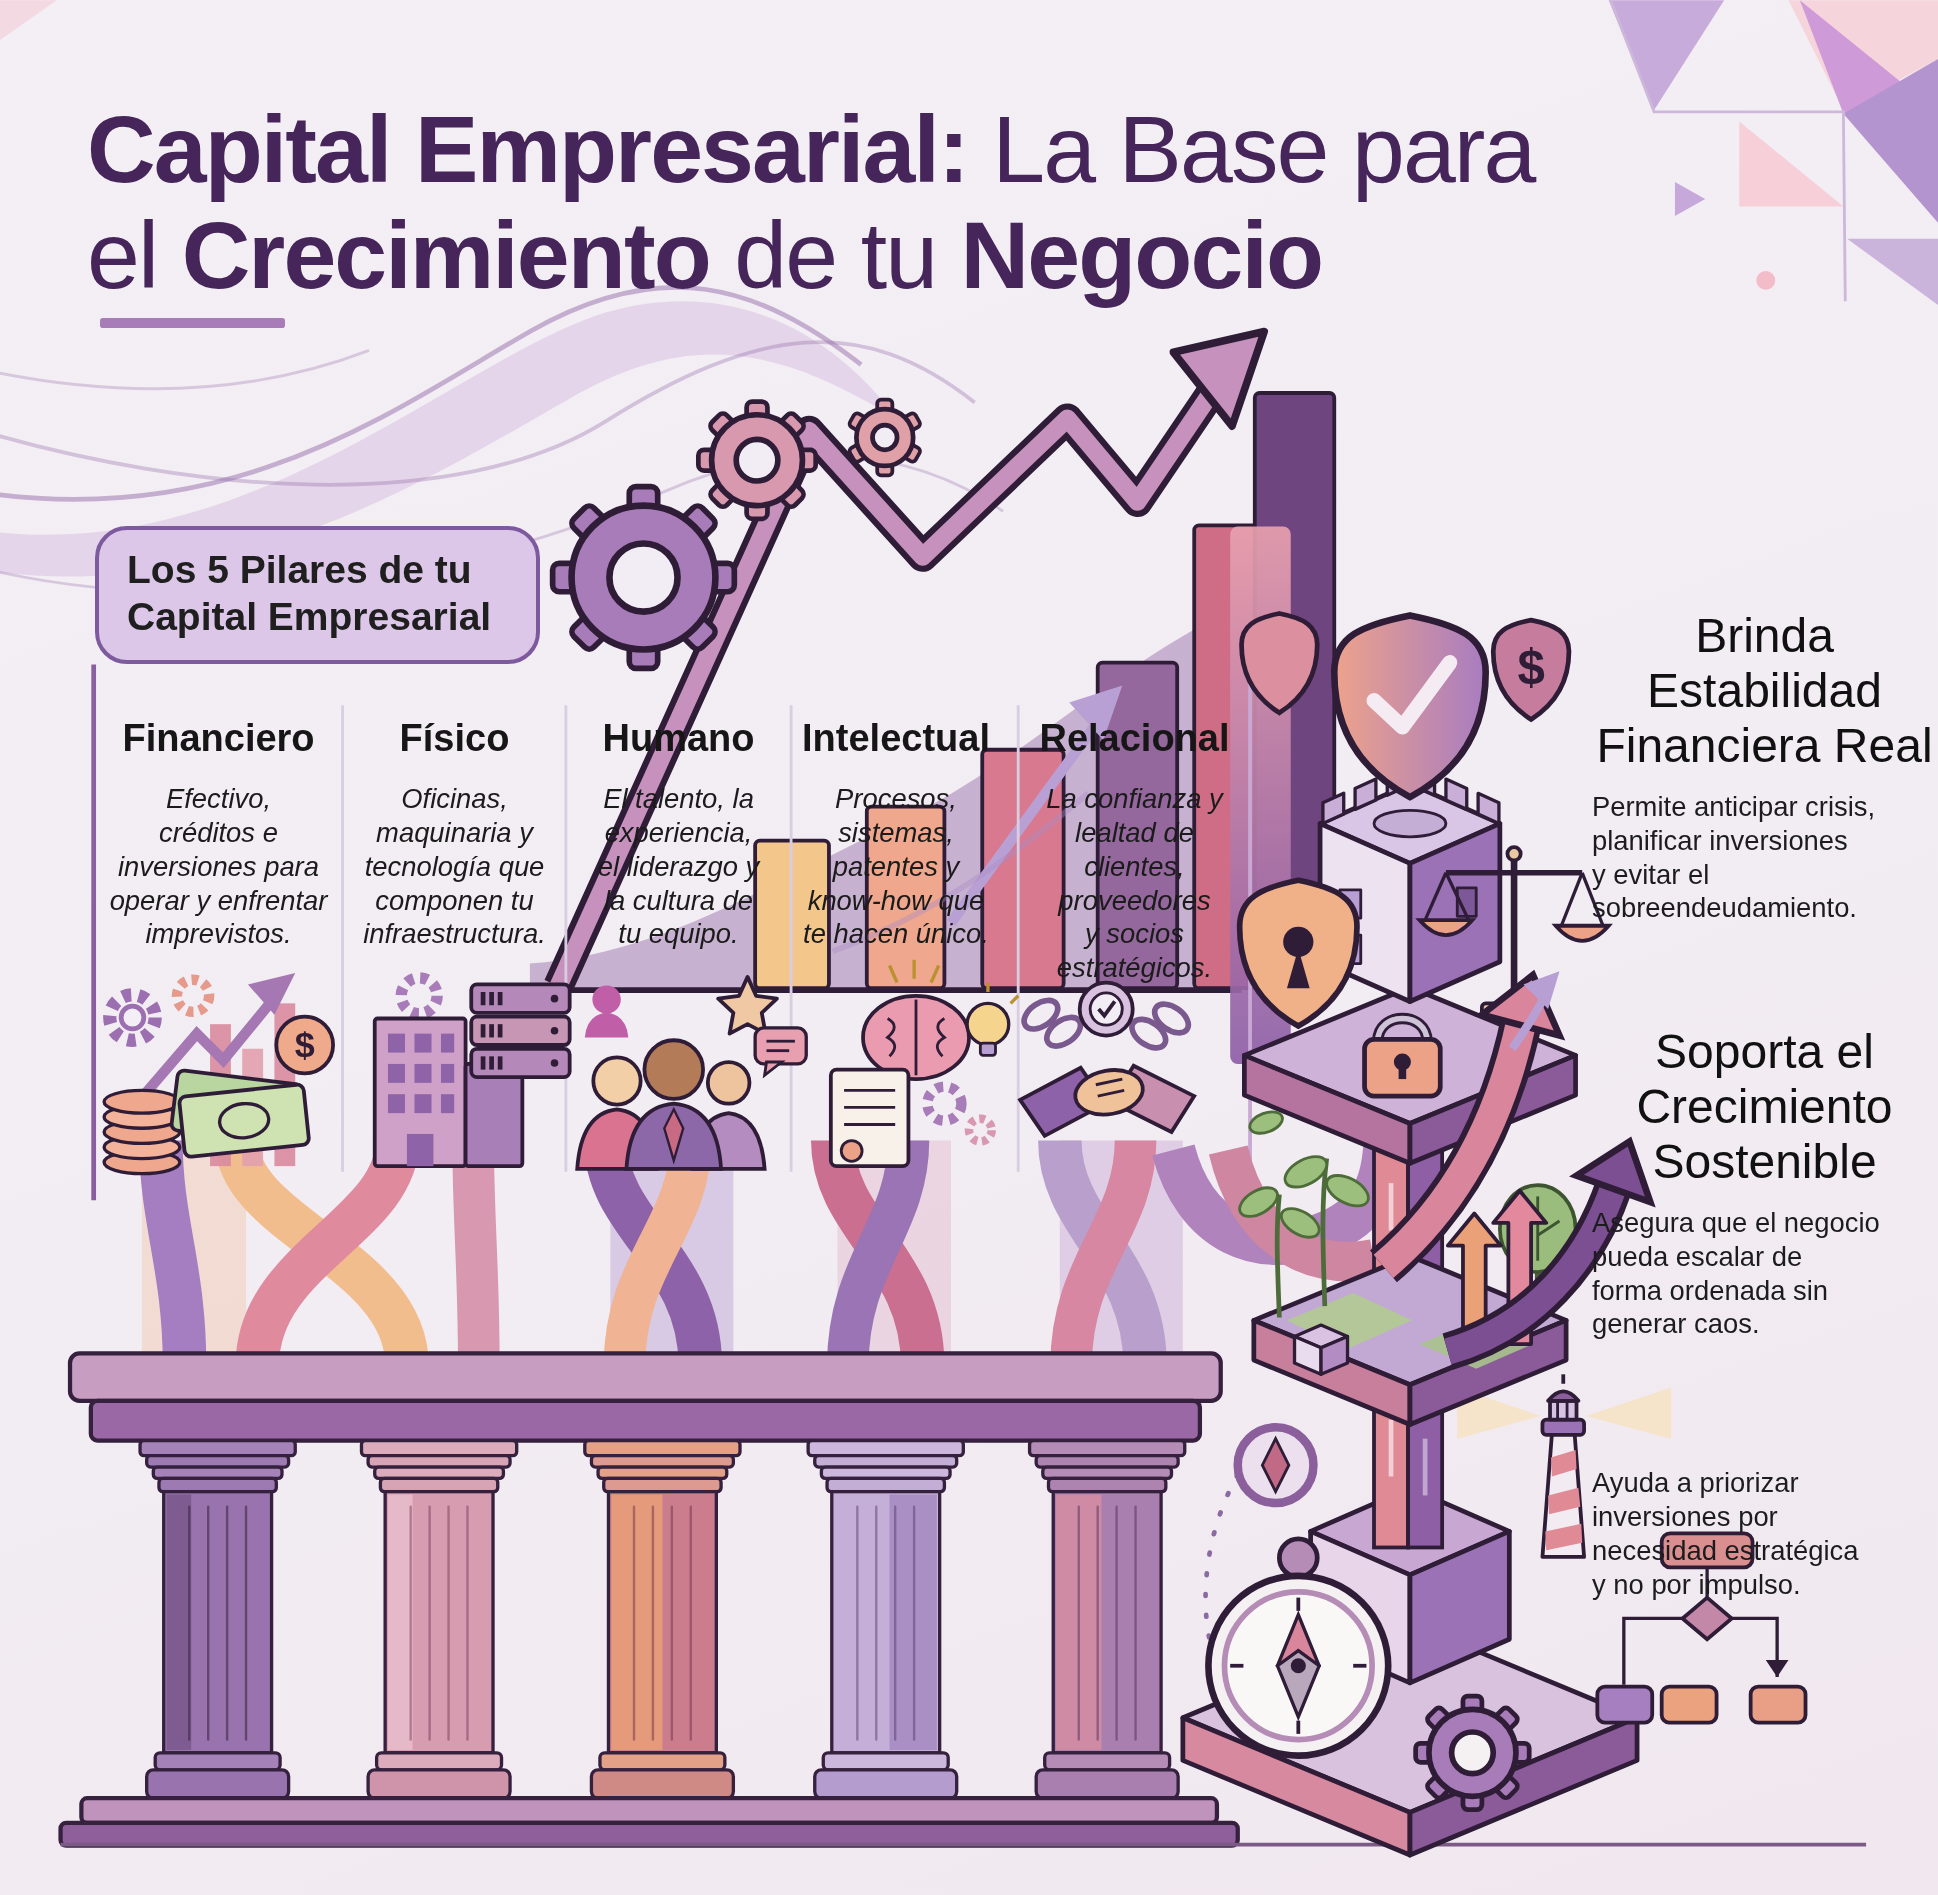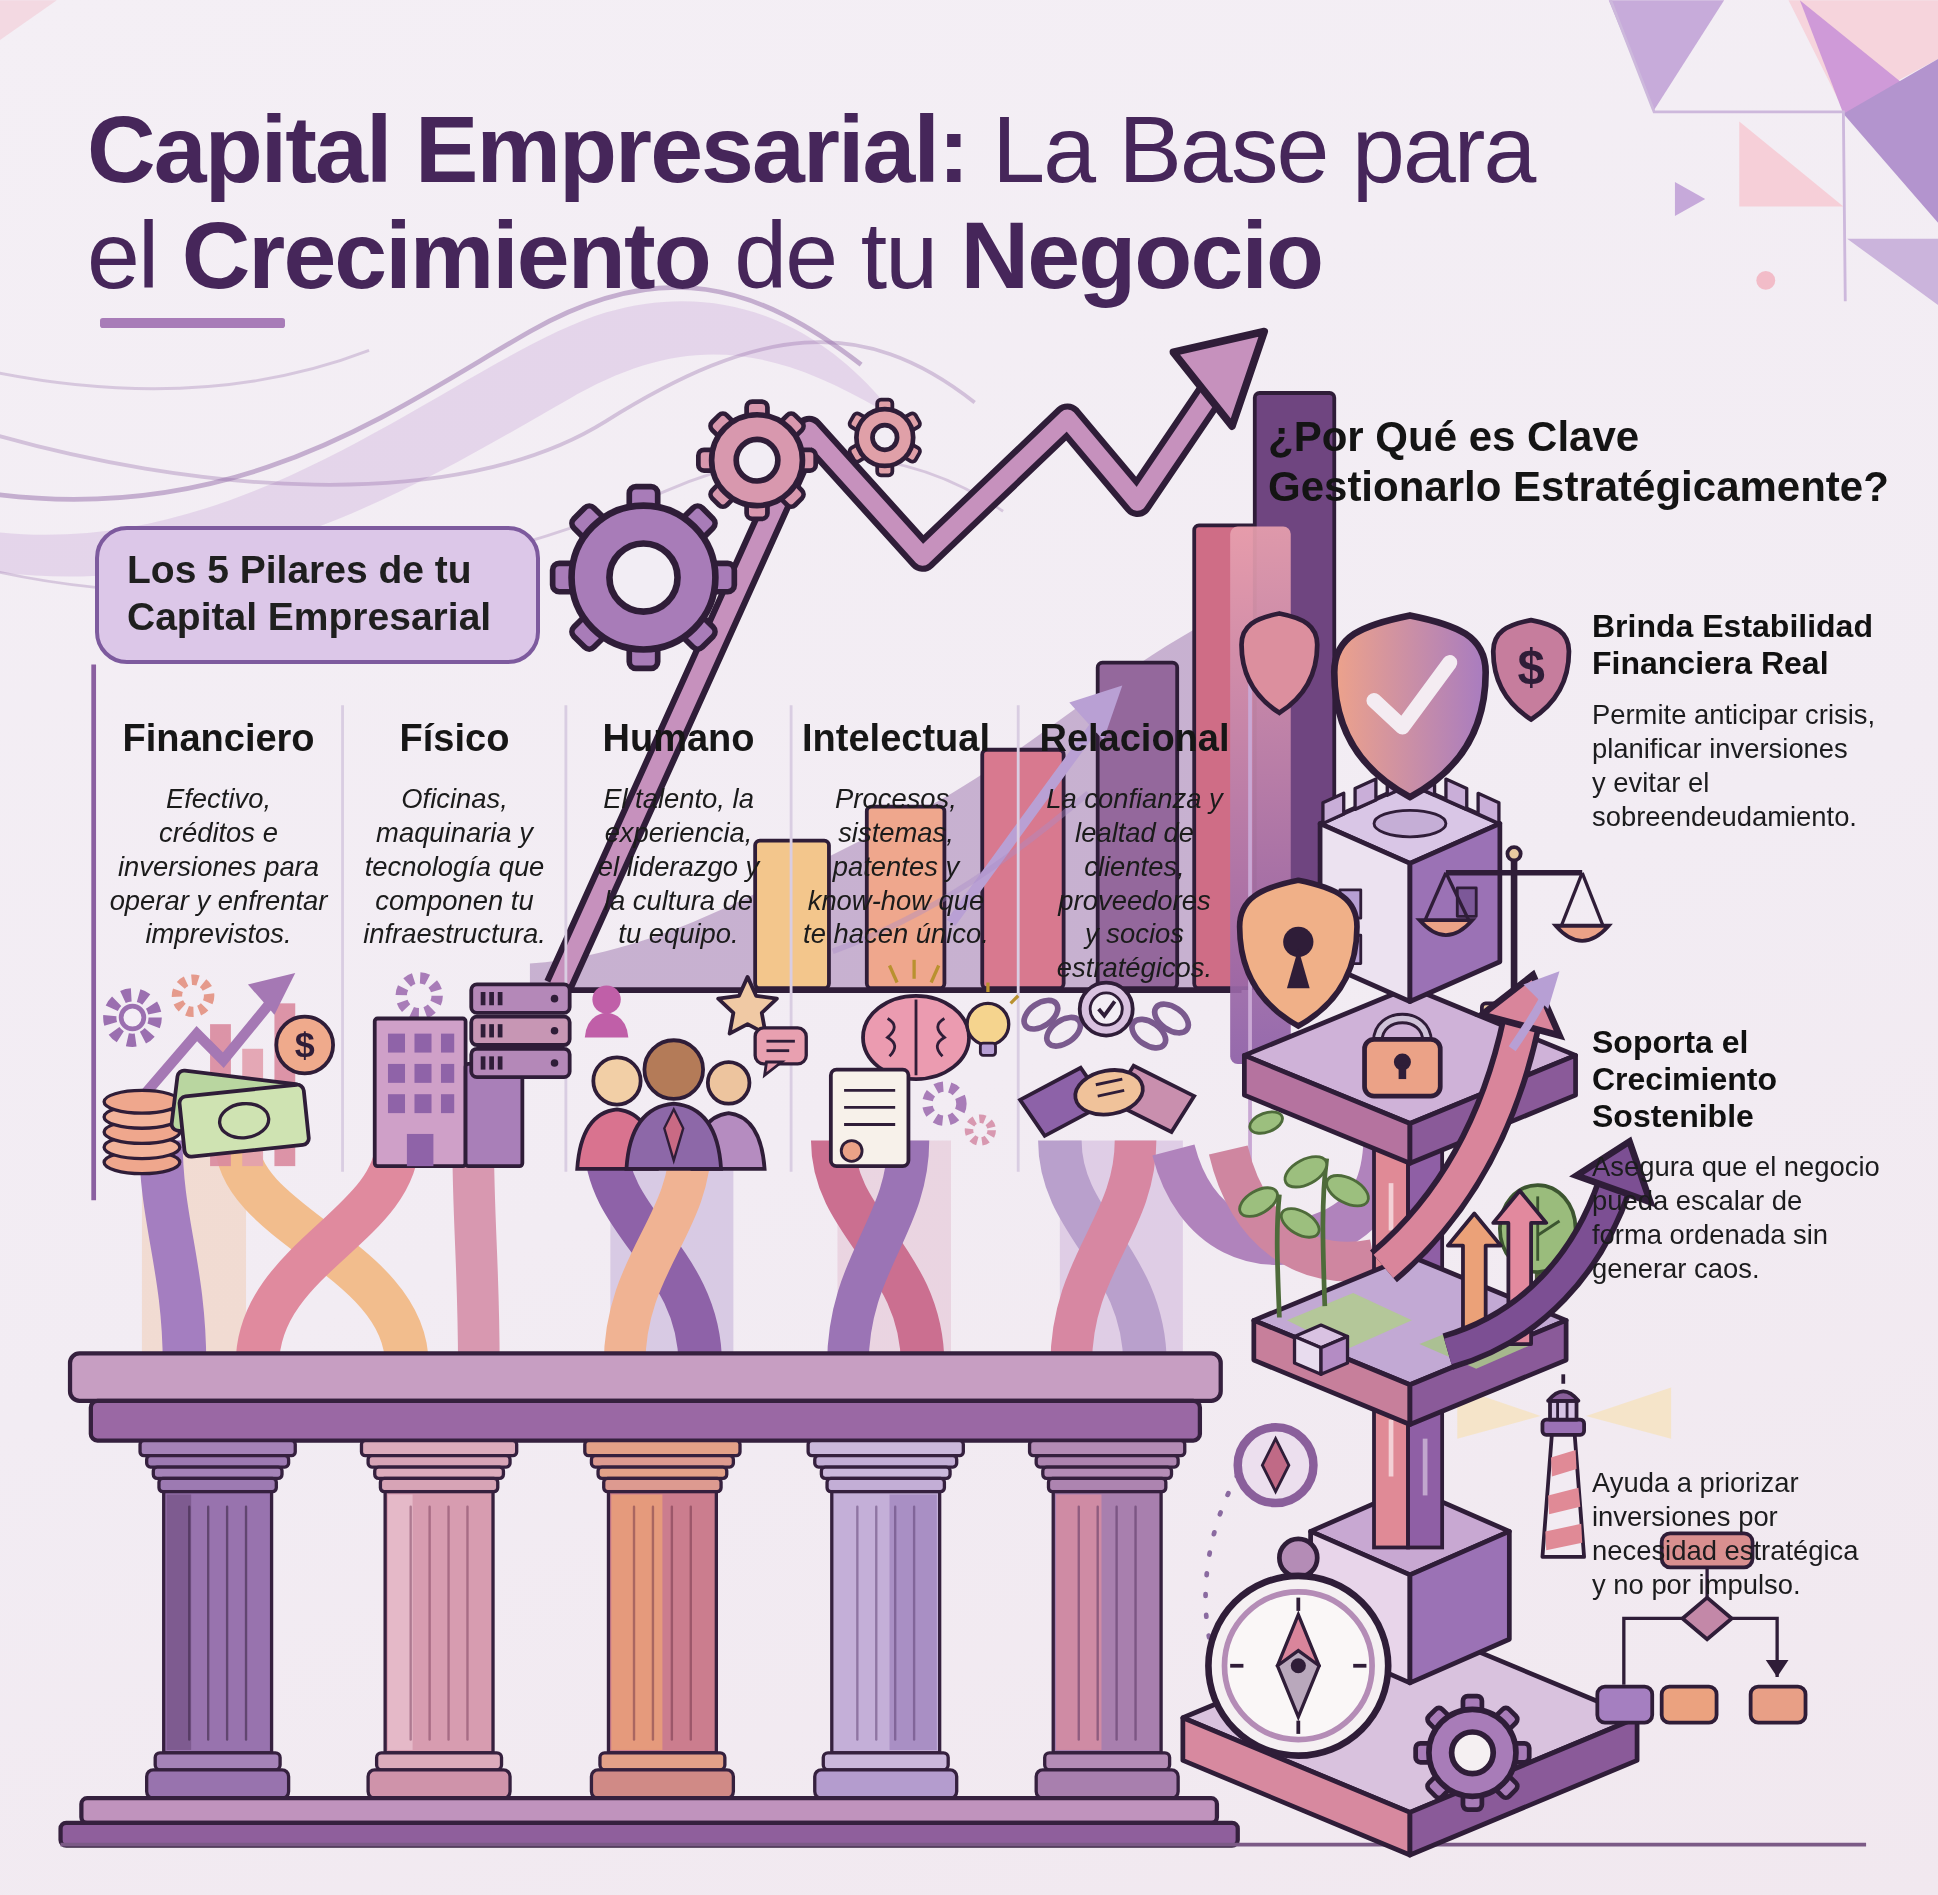--- a/index.html
+++ b/index.html
@@ -43,21 +43,21 @@
   .col{position:absolute;top:719px;text-align:center;z-index:3;}
   .col h3{margin:0 0 24.6px 0;font-size:38px;line-height:1;color:#161616;}
   .col .desc{font-size:27.4px;line-height:1.24;color:#1b1b1b;white-space:pre-line;font-style:italic;}
 
   .why-heading{
     left:1268px;top:375px;width:653px;
     font-size:42px;line-height:1.18;font-weight:bold;color:#141414;
     white-space:pre-line;
   }
   .benefit{position:absolute;left:1592px;width:345px;z-index:3;}
-  .benefit .btitle{font-size:32px;line-height:1.15;font-weight:bold;color:#111;white-space:pre-line;}
+  .benefit .btitle{font-size:48px;line-height:1.15;font-weight:normal;color:#111;white-space:pre-line;text-align:center;}
   .benefit .bbody{margin-top:16px;font-size:27.4px;line-height:1.24;color:#1c1c1e;white-space:pre-line;}
   .b1{top:608px;} .b2{top:1024px;} .b3{top:1450px;}
 
   svg text{font-family:"Liberation Sans", sans-serif;font-weight:bold;}
 </style>
 </head>
 <body>
 
 <div class="stage">
 
@@ -664,22 +664,20 @@
 <div class="col" style="left:1018px;width:233px;">
   <h3>Relacional</h3>
   <div class="desc">La confianza y
 lealtad de
 clientes,
 proveedores
 y socios
 estratégicos.</div>
 </div>
 
-<div class="txt why-heading">¿Por Qué es Clave
-Gestionarlo Estratégicamente?</div>
 
 <div class="benefit b1">
   <div class="btitle">Brinda Estabilidad
 Financiera Real</div>
   <div class="bbody">Permite anticipar crisis,
 planificar inversiones
 y evitar el
 sobreendeudamiento.</div>
 </div>
 <div class="benefit b2">

